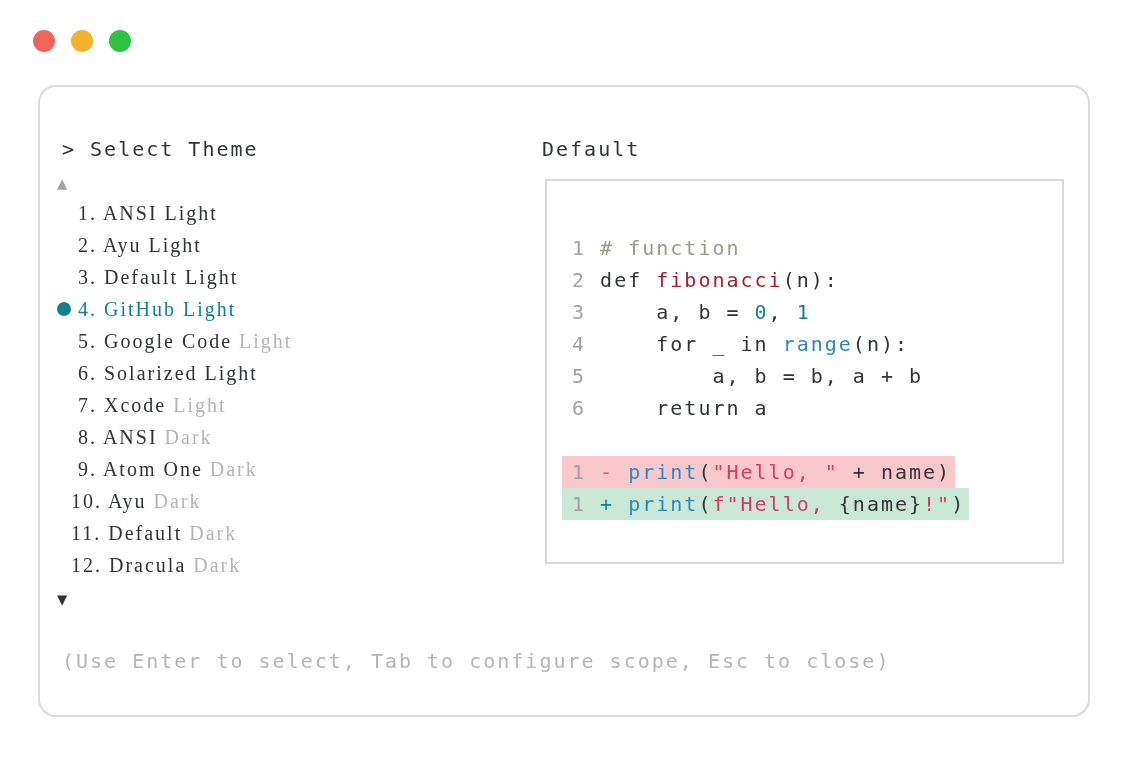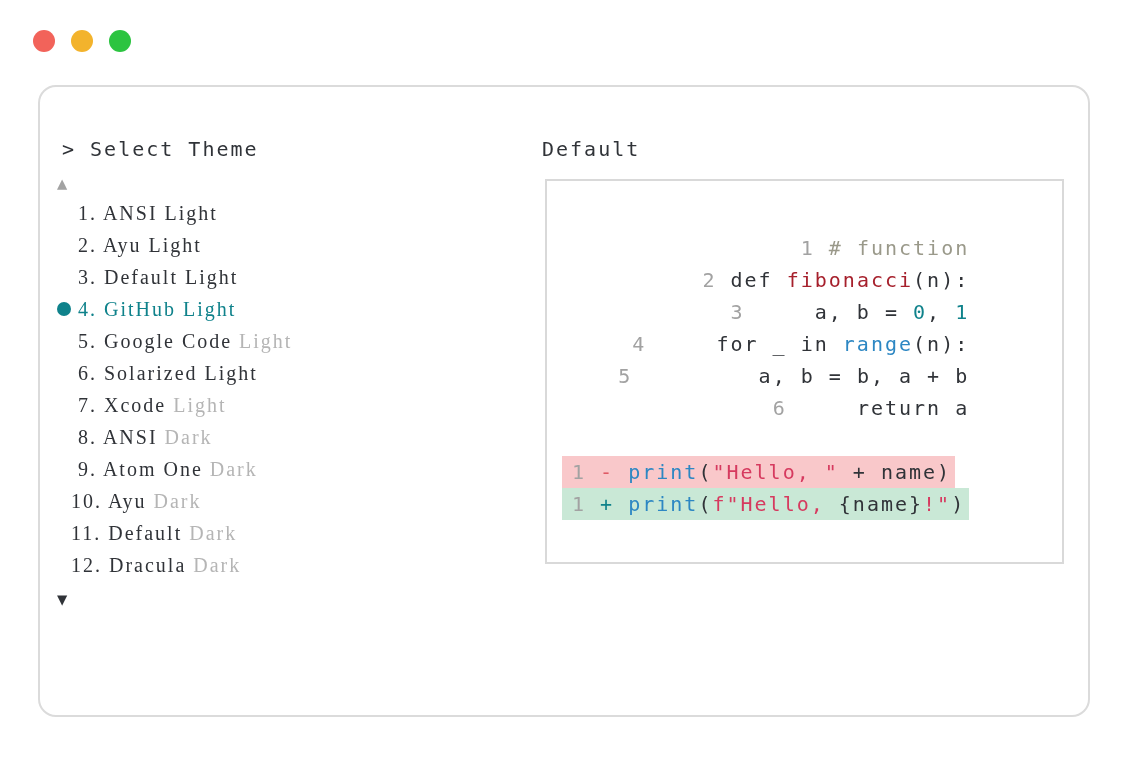--- a/index.html
+++ b/index.html
@@ -24,21 +24,21 @@
 
   .theme-list{position:absolute;left:24px;top:110px;}
   .theme-row{position:relative;height:32px;line-height:32px;font-family:Liberation Serif, serif;}
   .bullet{position:absolute;left:-7px;top:9px;width:14px;height:14px;border-radius:50%;}
 
   .help{position:absolute;left:22px;top:558px;color:var(--muted);}
 
   
   .preview-box{position:absolute;left:505px;top:92px;width:515px;height:381px;
                border:2px solid #d9d9d9;background:#fff;}
-  .code{position:absolute;left:25px;top:51px;text-align:right;}
+  .code{position:absolute;left:25px;top:51px;}
   .code-line{height:32px;line-height:32px;}
   .diff-line{width:max-content;margin-left:-10px;padding:0 4px 0 10px;}
   .diff-gap{margin-top:32px;}
 </style>
 </head>
 <body>
 
 <div class="traffic">
   <div class="dot" id="dot-close" style="background: rgb(242, 99, 90);"></div>
   <div class="dot" id="dot-minimize" style="background: rgb(243, 179, 44);"></div>
@@ -49,18 +49,19 @@
 
   <div class="mono select-header">&gt; Select Theme</div>
   <div class="mono preview-label">Default</div>
 
   <div class="mono up-arrow">▲</div>
 
   <div class="mono theme-list"><div class="theme-row"><span style="color: rgb(48, 51, 56);">  1. </span><span style="color: rgb(48, 51, 56);">ANSI</span><span style="color: rgb(48, 51, 56);"> Light</span></div><div class="theme-row"><span style="color: rgb(48, 51, 56);">  2. </span><span style="color: rgb(48, 51, 56);">Ayu</span><span style="color: rgb(48, 51, 56);"> Light</span></div><div class="theme-row"><span style="color: rgb(48, 51, 56);">  3. </span><span style="color: rgb(48, 51, 56);">Default</span><span style="color: rgb(48, 51, 56);"> Light</span></div><div class="theme-row"><span style="color: rgb(15, 130, 139);">  4. </span><span style="color: rgb(15, 130, 139);">GitHub</span><span style="color: rgb(15, 130, 139);"> Light</span><span class="bullet" style="background: rgb(15, 130, 139);"></span></div><div class="theme-row"><span style="color: rgb(48, 51, 56);">  5. </span><span style="color: rgb(48, 51, 56);">Google Code</span><span style="color: rgb(181, 181, 181);"> Light</span></div><div class="theme-row"><span style="color: rgb(48, 51, 56);">  6. </span><span style="color: rgb(48, 51, 56);">Solarized</span><span style="color: rgb(48, 51, 56);"> Light</span></div><div class="theme-row"><span style="color: rgb(48, 51, 56);">  7. </span><span style="color: rgb(48, 51, 56);">Xcode</span><span style="color: rgb(181, 181, 181);"> Light</span></div><div class="theme-row"><span style="color: rgb(48, 51, 56);">  8. </span><span style="color: rgb(48, 51, 56);">ANSI</span><span style="color: rgb(181, 181, 181);"> Dark</span></div><div class="theme-row"><span style="color: rgb(48, 51, 56);">  9. </span><span style="color: rgb(48, 51, 56);">Atom One</span><span style="color: rgb(181, 181, 181);"> Dark</span></div><div class="theme-row"><span style="color: rgb(48, 51, 56);"> 10. </span><span style="color: rgb(48, 51, 56);">Ayu</span><span style="color: rgb(181, 181, 181);"> Dark</span></div><div class="theme-row"><span style="color: rgb(48, 51, 56);"> 11. </span><span style="color: rgb(48, 51, 56);">Default</span><span style="color: rgb(181, 181, 181);"> Dark</span></div><div class="theme-row"><span style="color: rgb(48, 51, 56);"> 12. </span><span style="color: rgb(48, 51, 56);">Dracula</span><span style="color: rgb(181, 181, 181);"> Dark</span></div></div>
 
   <div class="mono down-arrow">▼</div>
 
+  <div class="mono help">(Use Enter to select, Tab to configure scope, Esc to close)</div>
 
   <div class="preview-box">
     <div class="mono code"><div class="code-line"><span style="color: rgb(162, 162, 162);">1 </span><span style="color: rgb(154, 153, 138);"># function</span></div><div class="code-line"><span style="color: rgb(162, 162, 162);">2 </span><span style="color: rgb(48, 51, 56);">def </span><span style="color: rgb(166, 32, 44);">fibonacci</span><span style="color: rgb(48, 51, 56);">(n):</span></div><div class="code-line"><span style="color: rgb(162, 162, 162);">3 </span><span style="color: rgb(48, 51, 56);">    a, b = </span><span style="color: rgb(15, 130, 139);">0</span><span style="color: rgb(48, 51, 56);">, </span><span style="color: rgb(15, 130, 139);">1</span></div><div class="code-line"><span style="color: rgb(162, 162, 162);">4 </span><span style="color: rgb(48, 51, 56);">    for _ in </span><span style="color: rgb(45, 135, 195);">range</span><span style="color: rgb(48, 51, 56);">(n):</span></div><div class="code-line"><span style="color: rgb(162, 162, 162);">5 </span><span style="color: rgb(48, 51, 56);">        a, b = b, a + b</span></div><div class="code-line"><span style="color: rgb(162, 162, 162);">6 </span><span style="color: rgb(48, 51, 56);">    return a</span></div><div class="code-line diff-line diff-gap" style="background: rgb(249, 200, 202);"><span style="color: rgb(162, 162, 162);">1 </span><span style="color: rgb(223, 90, 101);">- </span><span style="color: rgb(45, 135, 195);">print</span><span style="color: rgb(48, 51, 56);">(</span><span style="color: rgb(214, 58, 95);">"Hello, "</span><span style="color: rgb(48, 51, 56);"> + name)</span></div><div class="code-line diff-line" style="background: rgb(201, 232, 214);"><span style="color: rgb(162, 162, 162);">1 </span><span style="color: rgb(15, 130, 139);">+ </span><span style="color: rgb(45, 135, 195);">print</span><span style="color: rgb(48, 51, 56);">(</span><span style="color: rgb(214, 58, 95);">f"Hello, </span><span style="color: rgb(48, 51, 56);">{name}</span><span style="color: rgb(214, 58, 95);">!"</span><span style="color: rgb(48, 51, 56);">)</span></div></div>
   </div>
 
 </div>
 
 </body></html>

